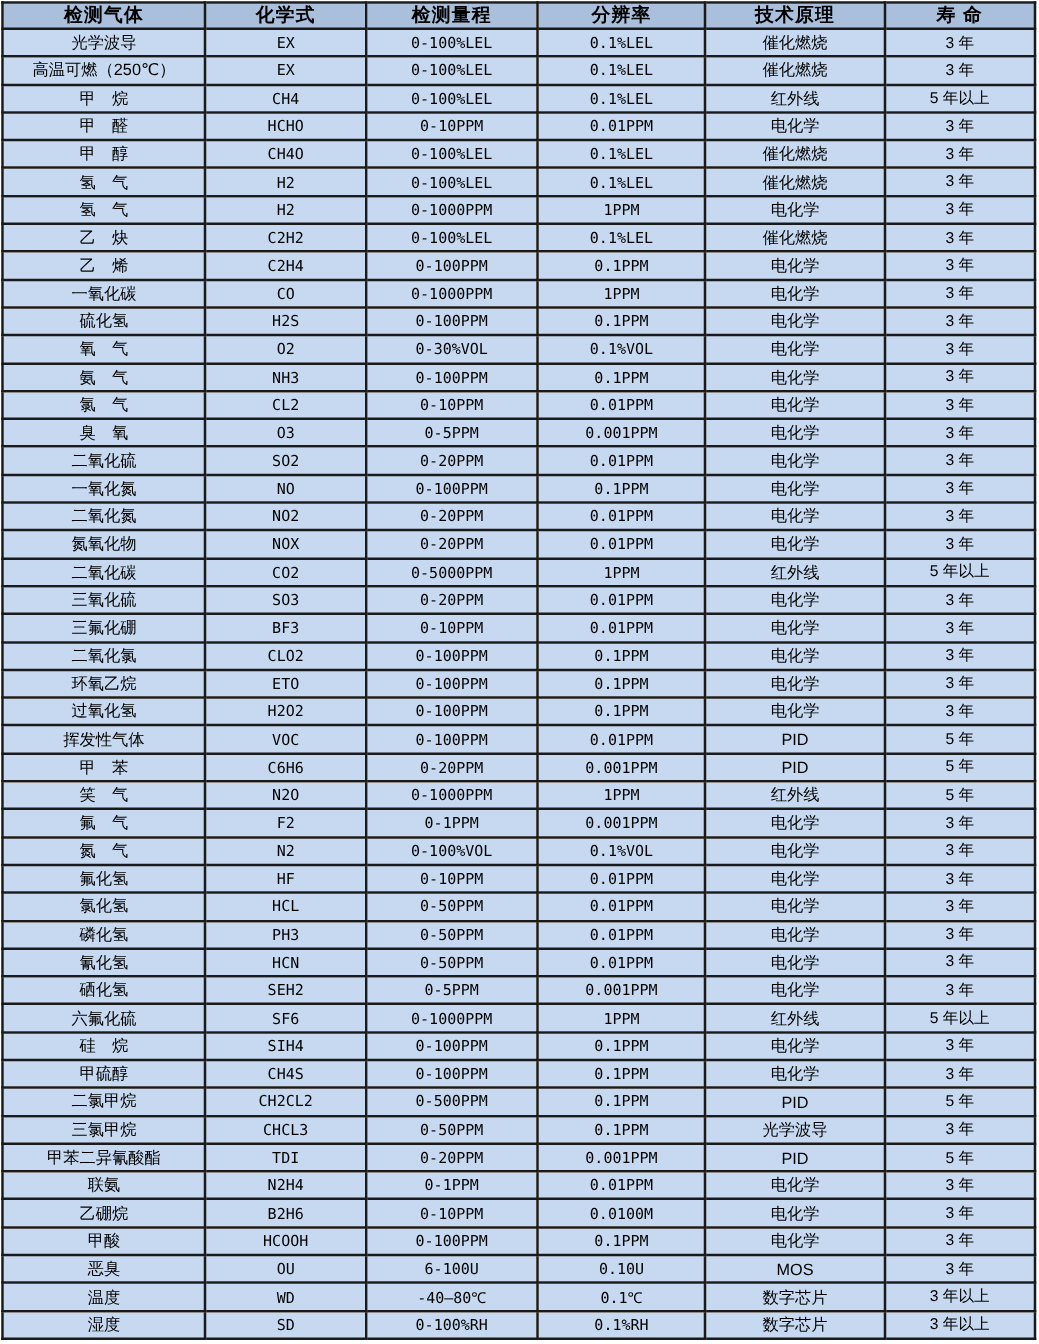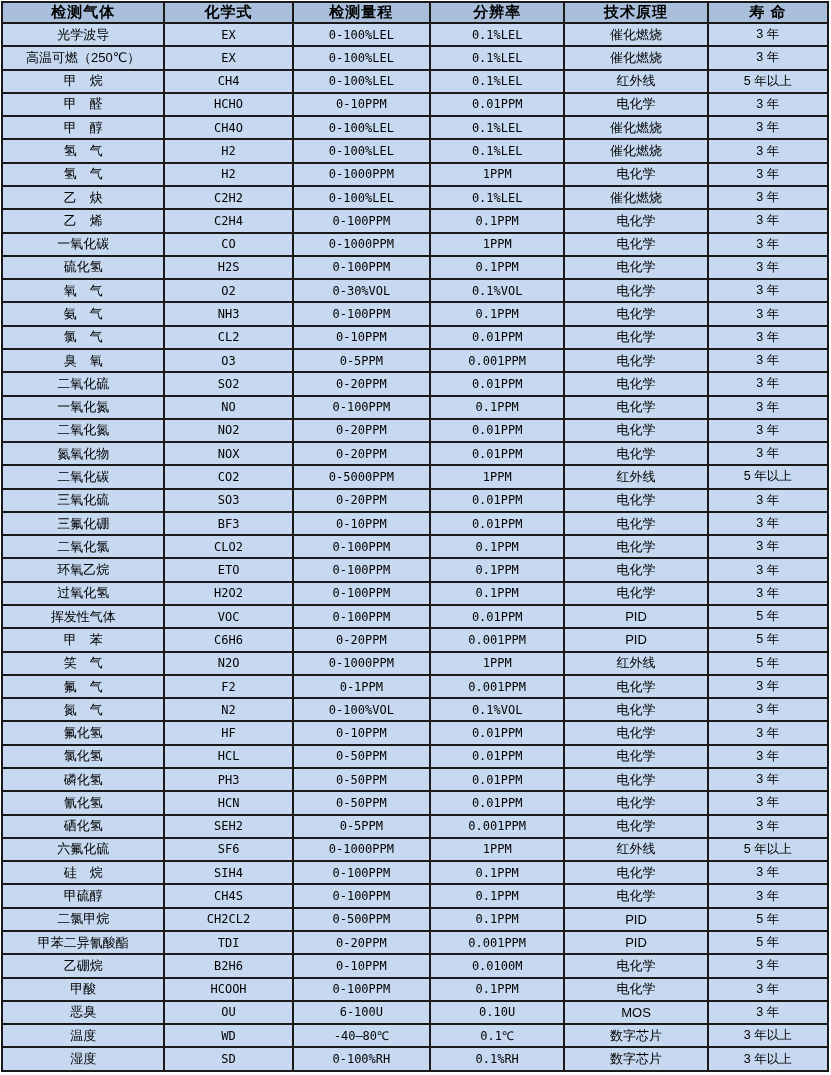--- a/index.html
+++ b/index.html
@@ -383,26 +383,42 @@
         </tr>
         <tr>
           <td>二氯甲烷</td>
           <td class="mono">CH2CL2</td>
           <td class="mono">0-500PPM</td>
           <td class="mono">0.1PPM</td>
           <td>PID</td>
           <td class="life">5 年</td>
         </tr>
         <tr>
+          <td>三氯甲烷</td>
+          <td class="mono">CHCL3</td>
+          <td class="mono">0-50PPM</td>
+          <td class="mono">0.1PPM</td>
+          <td>光学波导</td>
+          <td class="life">3 年</td>
+        </tr>
+        <tr>
           <td>甲苯二异氰酸酯</td>
           <td class="mono">TDI</td>
           <td class="mono">0-20PPM</td>
           <td class="mono">0.001PPM</td>
           <td>PID</td>
           <td class="life">5 年</td>
+        </tr>
+        <tr>
+          <td>联氨</td>
+          <td class="mono">N2H4</td>
+          <td class="mono">0-1PPM</td>
+          <td class="mono">0.01PPM</td>
+          <td>电化学</td>
+          <td class="life">3 年</td>
         </tr>
         <tr>
           <td>乙硼烷</td>
           <td class="mono">B2H6</td>
           <td class="mono">0-10PPM</td>
           <td class="mono">0.0100M</td>
           <td>电化学</td>
           <td class="life">3 年</td>
         </tr>
         <tr>

